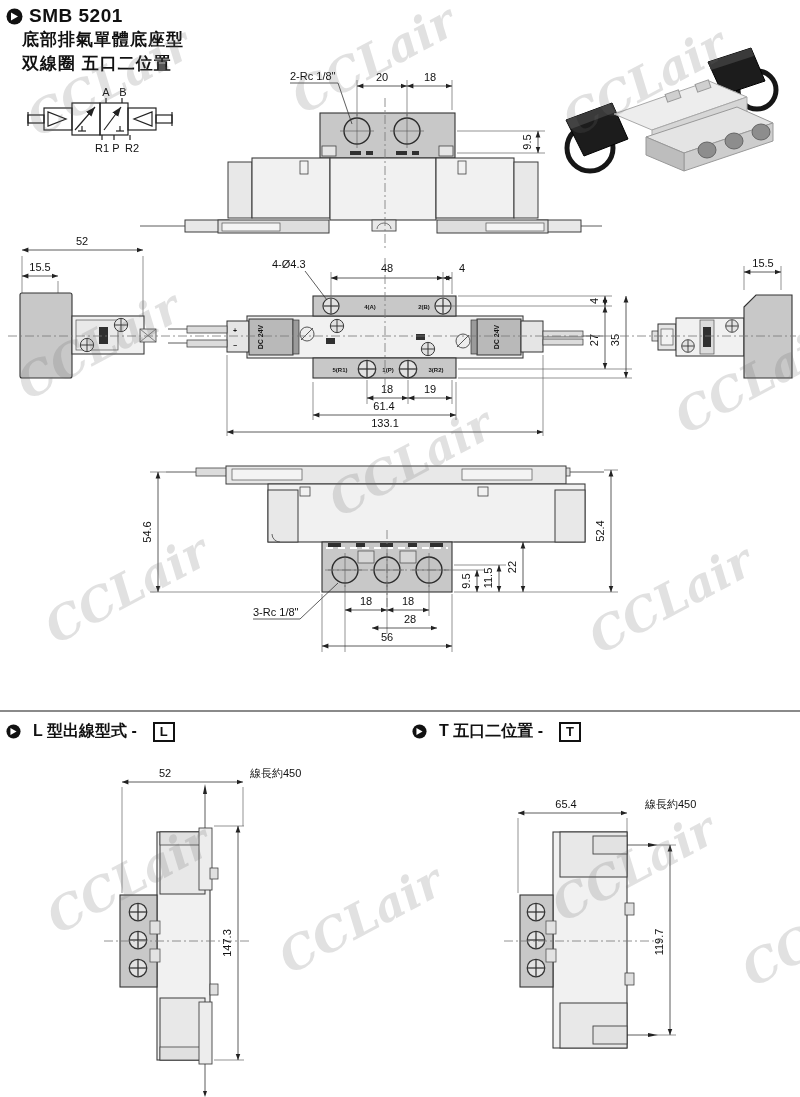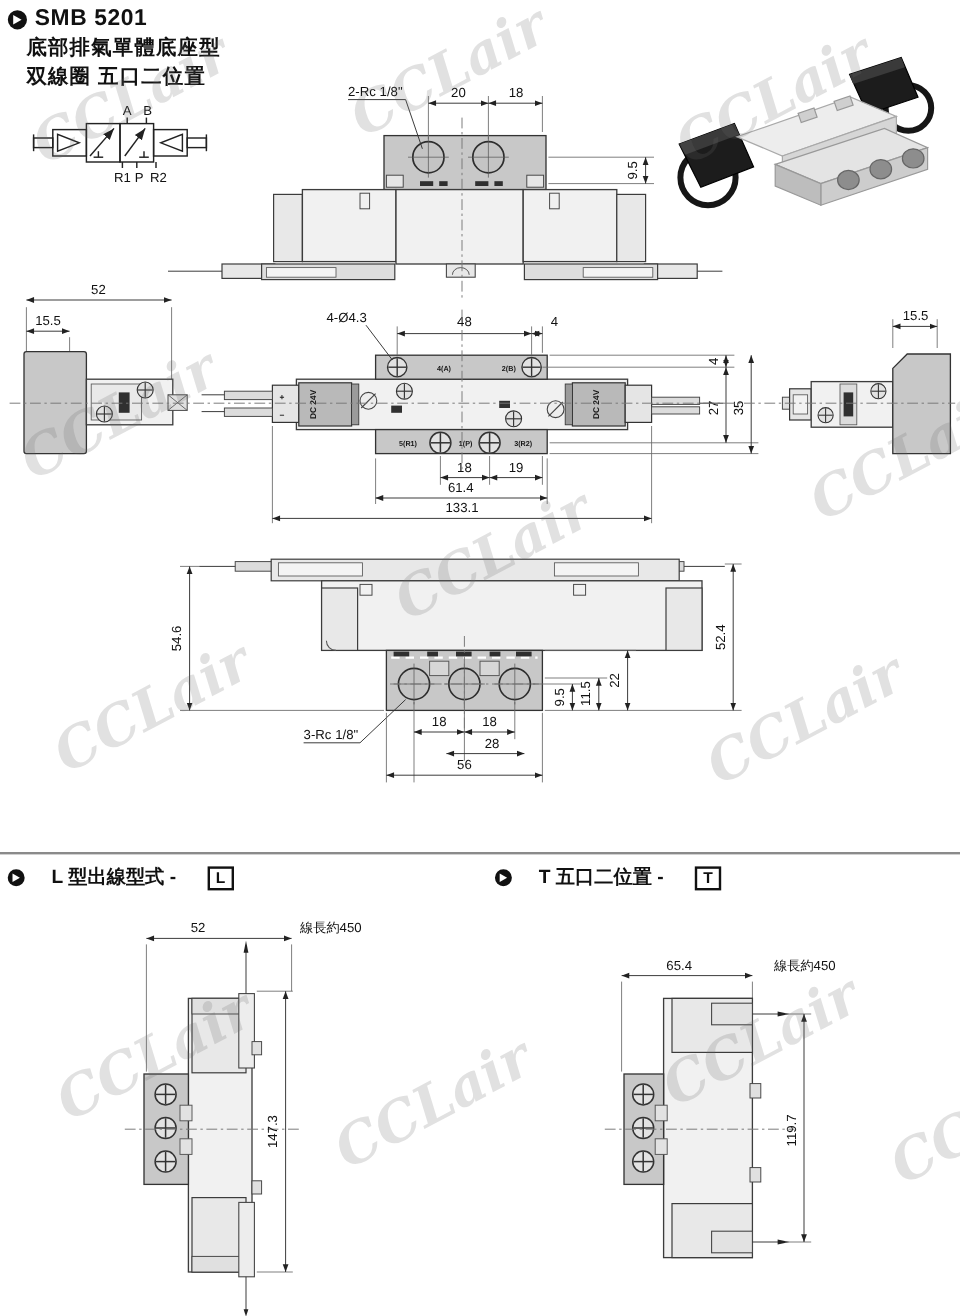--- a/index.html
+++ b/index.html
@@ -6,21 +6,21 @@
   body{width:800px;height:1097px;position:relative;overflow:hidden;
        font-family:"Liberation Sans",sans-serif;color:#111;}
   .abs{position:absolute;}
   #art{position:absolute;left:0;top:0;z-index:1;}
   
   .title-row{left:6px;top:5px;display:flex;align-items:center;gap:6px;z-index:3;}
   .title-text{font-size:19px;font-weight:bold;letter-spacing:.5px;}
   .sub{left:22px;font-size:17px;font-weight:600;z-index:3;letter-spacing:1px;}
   
   .divider{left:0;top:710px;width:800px;height:2px;background:#8a8a8a;z-index:3;}
-  .sec-hdr{display:flex;align-items:center;gap:22px;font-size:16px;font-weight:600;z-index:3;}
+  .sec-hdr{display:flex;align-items:center;gap:12px;font-size:16px;font-weight:600;z-index:3;}
   .boxed{display:inline-block;border:2px solid #111;padding:0 5px;font-weight:bold;
          font-size:13px;line-height:16px;margin-left:4px;}
   
   .wm{position:absolute;z-index:6;font:italic bold 46px "DejaVu Serif",serif;
       color:rgba(105,105,105,0.20);transform:rotate(-28deg);white-space:nowrap;
       pointer-events:none;}
 </style>
 </head>
 <body>
 

